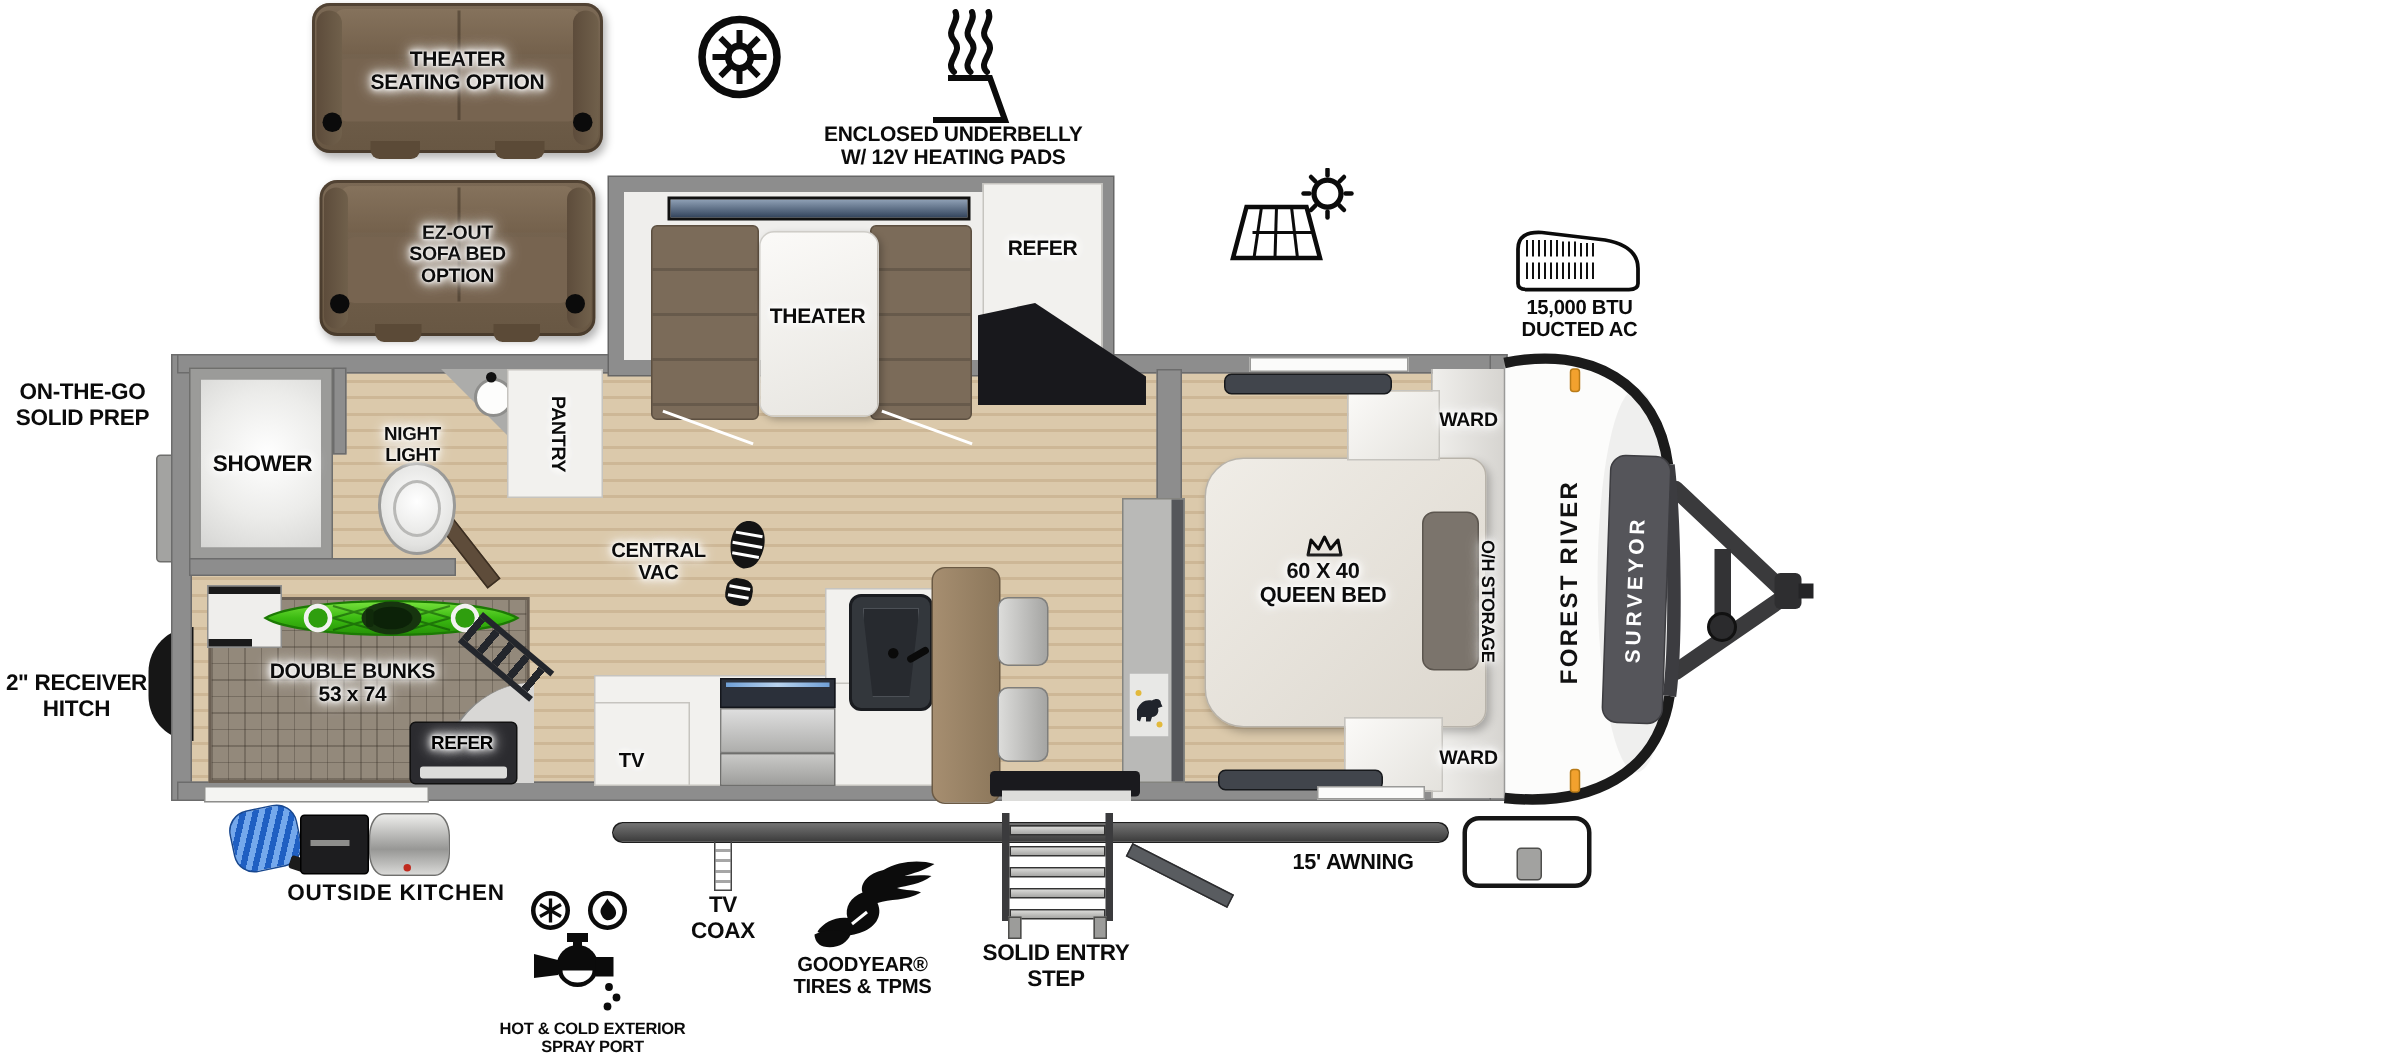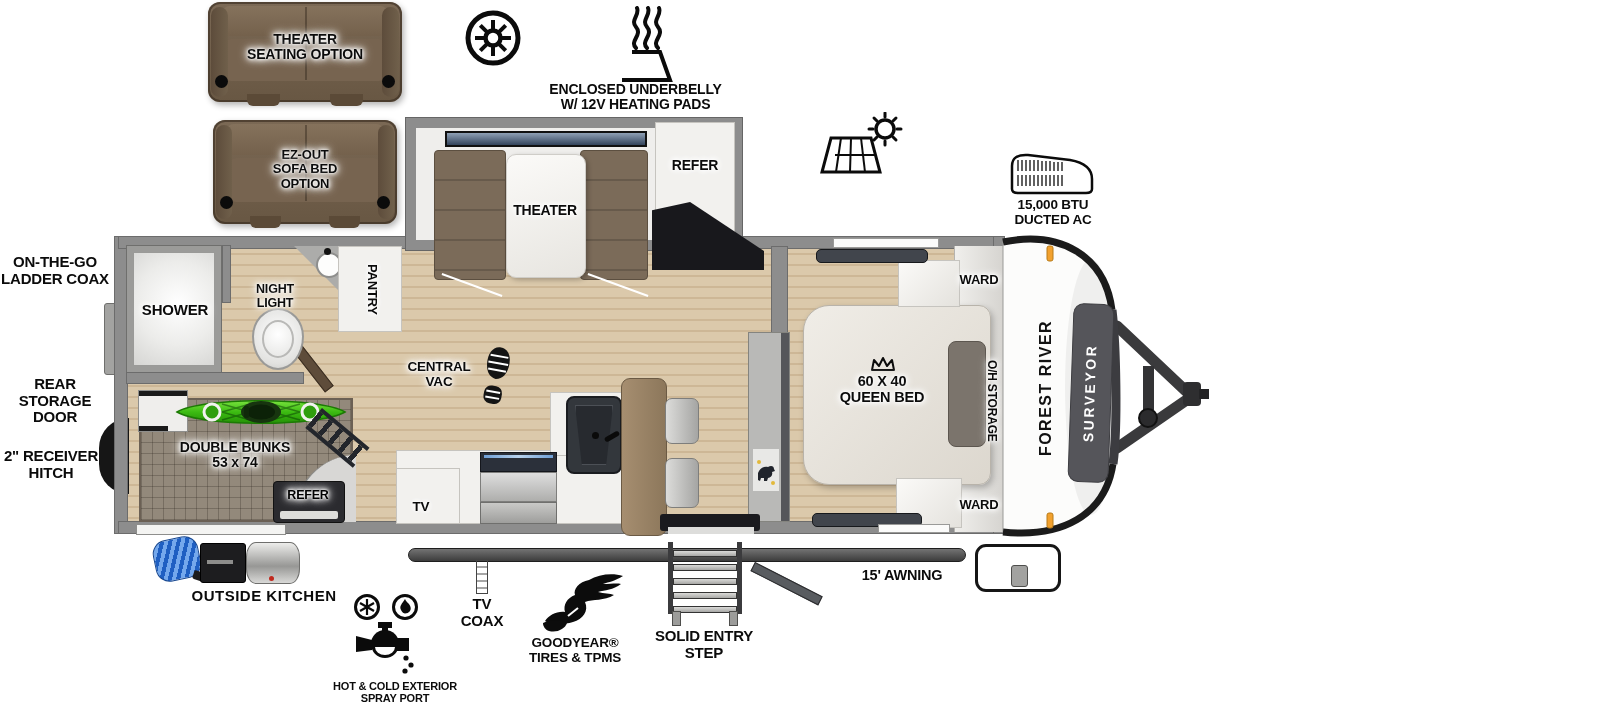--- a/index.html
+++ b/index.html
@@ -372,19 +372,17 @@
 
   <svg class="abs" style="left:538px;top:572px" width="88" height="64" viewBox="0 0 88 64">
     <path d="M7,49 C11,43 19,39 27,40 C25,33 29,26 37,23 C35,17 41,10 51,8 C61,2 75,1 85,4 C77,9 71,10 65,12 C73,12 79,11 83,12 C75,18 67,18 60,20 C66,22 72,21 76,23 C66,29 55,27 47,30 C51,39 45,47 35,50 C25,53 13,53 7,49 Z" fill="#0c0c0c"></path>
     <path d="M5,51 C13,47 23,47 29,51 C27,57 19,61 11,59 C7,58 5,54 5,51 Z" fill="#0c0c0c"></path>
     <path d="M30,44 L40,36" stroke="#fff" stroke-width="2"></path>
   </svg>
   <div class="lbl" style="left:516px;top:636px;width:118px;font-size:13.5px">GOODYEAR®
 TIRES &amp; TPMS</div>
 
   <div class="lbl" style="left:0px;top:254px;width:110px;font-size:15px">ON-THE-GO
-LADDER COAX</div>
-  <div class="lbl" style="left:0px;top:376px;width:110px;font-size:15px">REAR STORAGE
-DOOR</div>
+SOLID PREP</div>
   <div class="lbl" style="left:0px;top:448px;width:102px;font-size:15px">2" RECEIVER
 HITCH</div>
 
 </div>
 
 </body></html>

